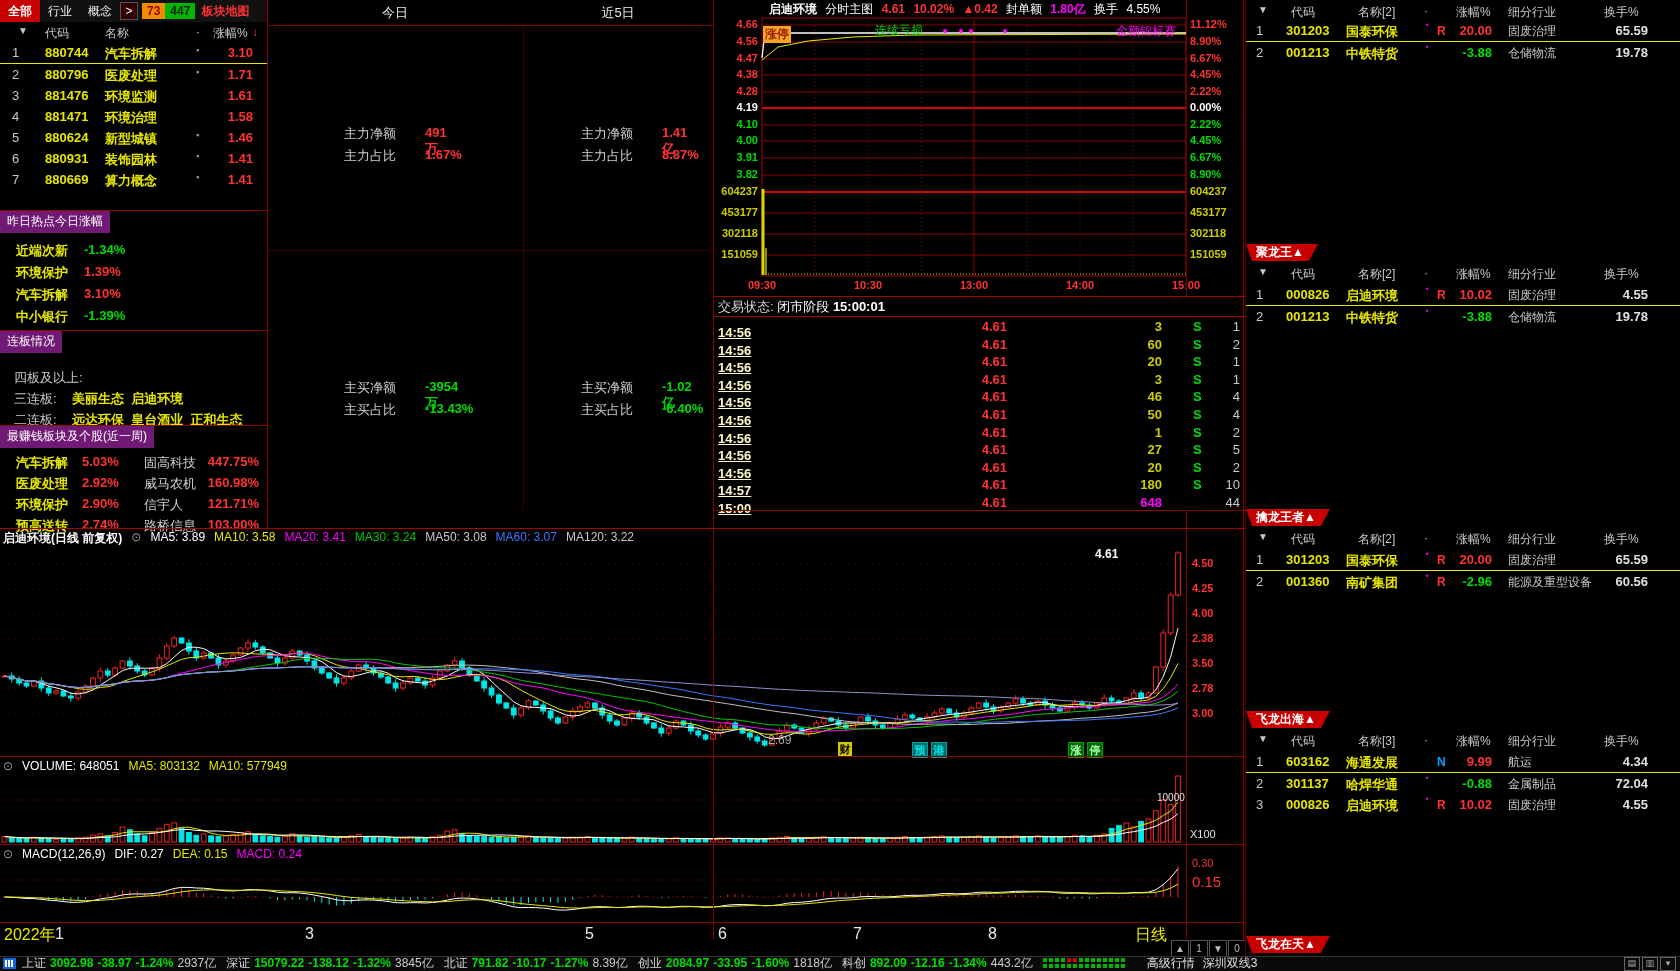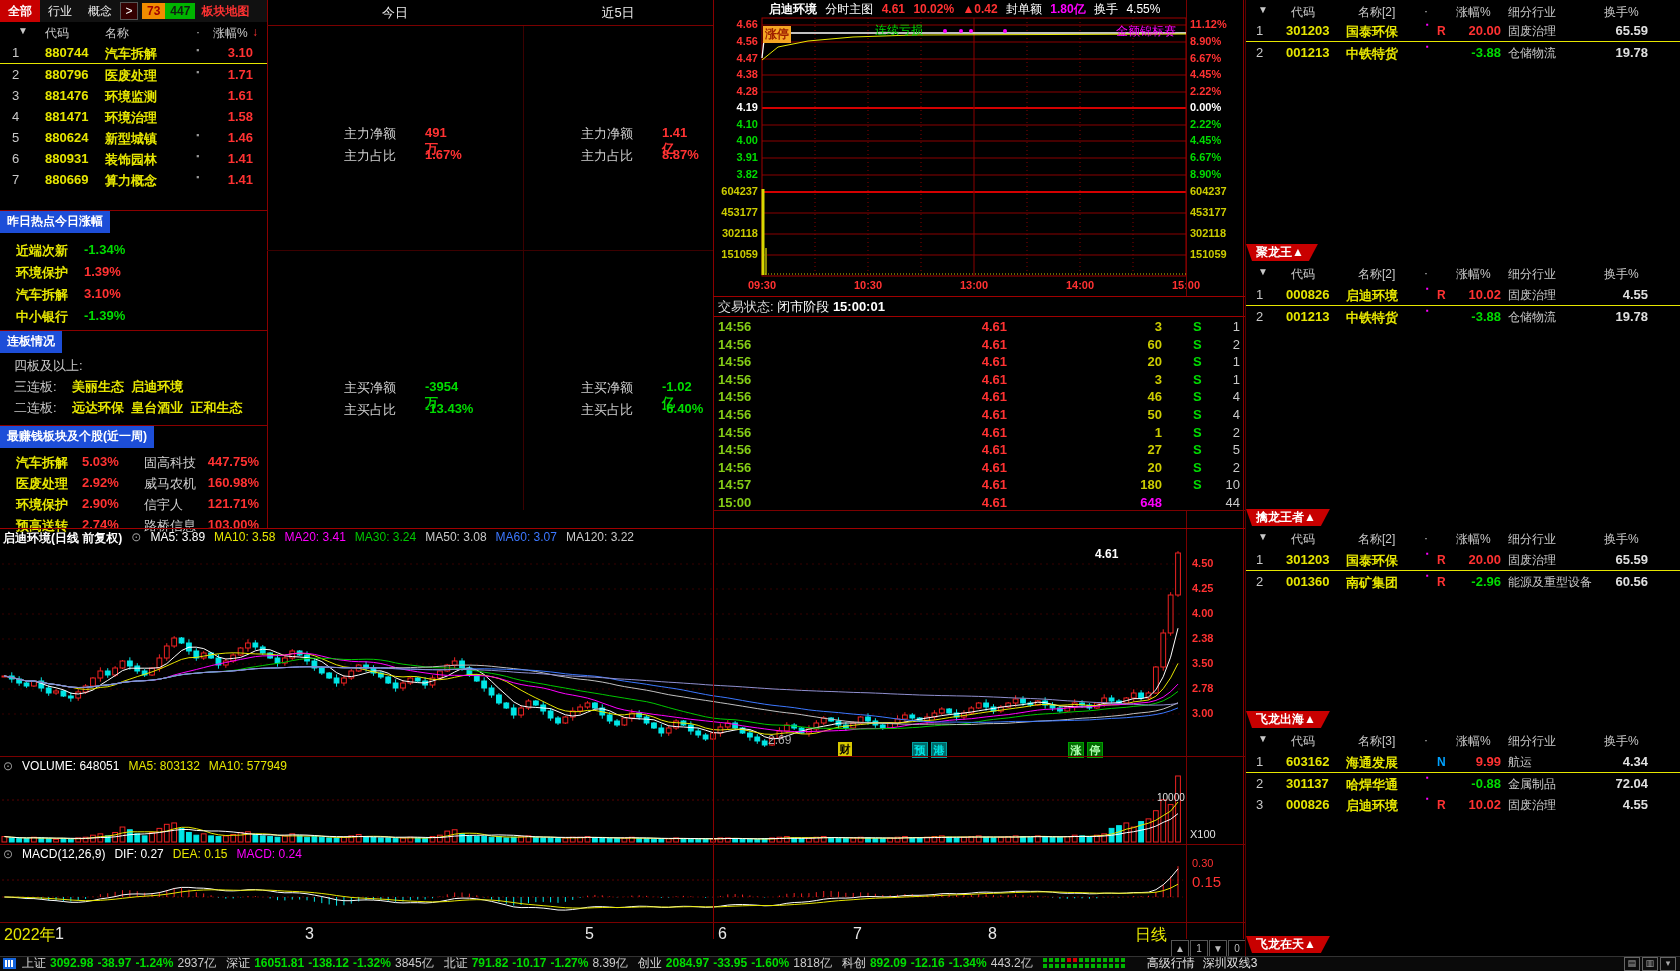--- a/index.html
+++ b/index.html
@@ -32,21 +32,21 @@
   .lt-head span{position:absolute;top:0;}
   .lt-rows{left:0;top:42px;width:267px;}
   .lt-row{position:relative;height:21px;font-size:13px;cursor:pointer;}
   .lt-row.sel{border-bottom:1px solid #e6e600;}
   .lt-rank{position:absolute;left:12px;top:3px;color:#c8c8c8;}
   .lt-code{position:absolute;left:45px;top:3px;color:#e6e600;font-weight:bold;}
   .lt-name{position:absolute;left:105px;top:3px;color:#e6e600;font-weight:bold;}
   .lt-mark{position:absolute;left:196px;top:3px;color:#9a9a9a;font-size:9px;}
   .lt-pct{position:absolute;right:14px;top:3px;font-weight:bold;}
   .sec{position:absolute;left:0;width:267px;border-top:1px solid #8a0000;}
-  .sec-label{display:inline-block;background:#1d4ed8;color:#fff;font-weight:bold;padding:2px 7px 3px 7px;}
+  .sec-label{display:inline-block;background:#701a75;color:#fff;font-weight:normal;padding:2px 7px 3px 7px;}
   .hot-item{position:relative;height:22px;font-size:13px;}
   .hot-name{position:absolute;left:16px;top:3px;color:#e6e600;font-weight:bold;}
   .hot-pct{position:absolute;left:84px;top:3px;font-weight:bold;}
   .lb-line{position:relative;height:21px;font-size:13px;}
   .lb-label{position:absolute;left:14px;top:2px;color:#c8c8c8;}
   .lb-stocks{position:absolute;left:72px;top:2px;color:#e6e600;font-weight:bold;white-space:pre;}
   .mn-row{position:relative;height:21px;font-size:13px;}
   .mn-sector{position:absolute;left:16px;top:2px;color:#e6e600;font-weight:bold;}
   .mn-spct{position:absolute;left:82px;top:2px;color:#ff3232;font-weight:bold;}
   .mn-stock{position:absolute;left:144px;top:2px;color:#d0d0d0;}
@@ -63,21 +63,21 @@
   .ax{position:absolute;font-size:11px;font-weight:bold;}
   .ov-limit{position:absolute;left:50px;top:26px;background:#f5a623;color:#a02000;font-weight:bold;padding:0 2px;font-size:12px;}
   .ov-loss{position:absolute;left:162px;top:22px;color:#00dc00;font-size:12px;}
   .ov-amt{position:absolute;left:403px;top:23px;color:#ff00ff;font-size:12px;white-space:nowrap;}
   .mtime{position:absolute;top:279px;width:44px;text-align:center;color:#ff3232;font-size:11px;font-weight:bold;}
   
   #tick-panel{left:713px;top:296px;width:532px;height:214px;}
   .tick-status{position:absolute;left:5px;top:2px;font-size:13px;color:#d8d8d8;}
   .tick-rows{position:absolute;left:0;top:22px;width:532px;}
   .tick-row{position:relative;height:17.6px;font-size:13px;font-weight:bold;cursor:default;}
-  .t-time{position:absolute;left:5px;top:1px;color:#84cc16;}
+  .t-time{position:absolute;left:5px;top:7px;color:#fef9c3;text-decoration:underline;}
   .t-price{position:absolute;left:244px;top:1px;width:50px;text-align:right;color:#ff3232;}
   .t-vol{position:absolute;left:389px;top:1px;width:60px;text-align:right;color:#cccc00;}
   .t-vol.vol-close{color:#ff00ff;}
   .t-flag{position:absolute;left:480px;top:1px;color:#00dc00;}
   .t-count{position:absolute;left:497px;top:1px;width:30px;text-align:right;color:#c8c8c8;font-weight:normal;}
   
   .dh{position:absolute;left:3px;top:530px;display:flex;gap:9px;white-space:nowrap;font-size:12px;}
   .badge{position:absolute;top:742px;width:14px;height:14px;line-height:14px;text-align:center;font-size:11px;font-weight:bold;}
   .b-yellow{background:#d8c800;color:#000;}
   .b-cyan{background:#006a6a;color:#00e6e6;border:1px solid #00a0a0;}
@@ -97,21 +97,21 @@
   .rg-rows{position:absolute;left:0;width:434px;}
   .rg-row{position:relative;height:21px;font-size:13px;cursor:pointer;}
   .rg-row.sel{border-bottom:1px solid #e6e600;}
   .rg-rank{position:absolute;left:10px;top:3px;color:#c8c8c8;}
   .rg-code{position:absolute;left:40px;top:3px;color:#e6e600;font-weight:bold;}
   .rg-name{position:absolute;left:100px;top:3px;color:#e6e600;font-weight:bold;}
   .rg-dot{position:absolute;left:180px;top:0px;color:#ff00ff;font-size:8px;}
   .rg-tag{position:absolute;left:191px;top:4px;font-weight:bold;font-size:12px;}
   .tag-r{color:#ff3232;}
   .tag-n{color:#00a2ff;}
-  .rg-pct{position:absolute;left:205px;top:3px;width:50px;text-align:right;font-weight:bold;}
+  .rg-pct{position:absolute;left:196px;top:3px;width:50px;text-align:right;font-weight:bold;}
   .rg-ind{position:absolute;left:262px;top:3px;color:#c8c8c8;font-size:12px;}
   .rg-turn{position:absolute;left:330px;top:3px;width:72px;text-align:right;color:#e0e0e0;font-weight:bold;}
   
   #status-bar{left:0;top:956px;width:1680px;height:15px;display:flex;align-items:center;background:#0a0a0a;font-size:12px;white-space:nowrap;}
   .sb-icon{width:13px;height:11px;background:#1464dc;margin:0 6px 0 3px;position:relative;}
   .sb-icon::after{content:"";position:absolute;left:2px;bottom:2px;width:9px;height:7px;
      background:linear-gradient(to right,#fff 0 2px,transparent 2px 3px,#fff 3px 5px,transparent 5px 6px,#fff 6px 8px,transparent 8px);}
   .sb-index{margin-right:10px;}
   .sb-index .nm{color:#d8d8d8;margin-right:4px;}
   .sb-index .vl,.sb-index .ch,.sb-index .pc{color:#00dc00;font-weight:bold;margin-right:4px;}
@@ -227,21 +227,21 @@
 
         <div class="hot-item">
           <span class="hot-name">中小银行</span>
           <span class="hot-pct c-down">-1.39%</span>
         </div>
       </div>
   </div>
 
   <div class="abs sec" style="top:330px;">
     <span class="sec-label">连板情况</span>
-    <div style="margin-top:2px;">
+    <div style="margin-top:14px;">
 
         <div class="lb-line">
           <span class="lb-label">四板及以上:</span>
           <span class="lb-stocks"></span>
         </div>
 
         <div class="lb-line">
           <span class="lb-label">三连板:</span>
           <span class="lb-stocks">美丽生态  启迪环境</span>
         </div>
@@ -1396,21 +1396,21 @@
 
   <div class="abs" id="status-bar">
     <div class="sb-icon"></div>
     <span id="sb-indices" style="display:flex;">
 
         <span class="sb-index">
           <span class="nm">上证</span><span class="vl">3092.98</span><span class="ch">-38.97</span><span class="pc">-1.24%</span><span class="am">2937亿</span>
         </span>
 
         <span class="sb-index">
-          <span class="nm">深证</span><span class="vl">16051.81</span><span class="ch">-138.12</span><span class="pc">-1.32%</span><span class="am">3845亿</span>
+          <span class="nm">深证</span><span class="vl">15079.22</span><span class="ch">-138.12</span><span class="pc">-1.32%</span><span class="am">3845亿</span>
         </span>
 
         <span class="sb-index">
           <span class="nm">北证</span><span class="vl">791.82</span><span class="ch">-10.17</span><span class="pc">-1.27%</span><span class="am">8.39亿</span>
         </span>
 
         <span class="sb-index">
           <span class="nm">创业</span><span class="vl">2084.97</span><span class="ch">-33.95</span><span class="pc">-1.60%</span><span class="am">1818亿</span>
         </span>
 

